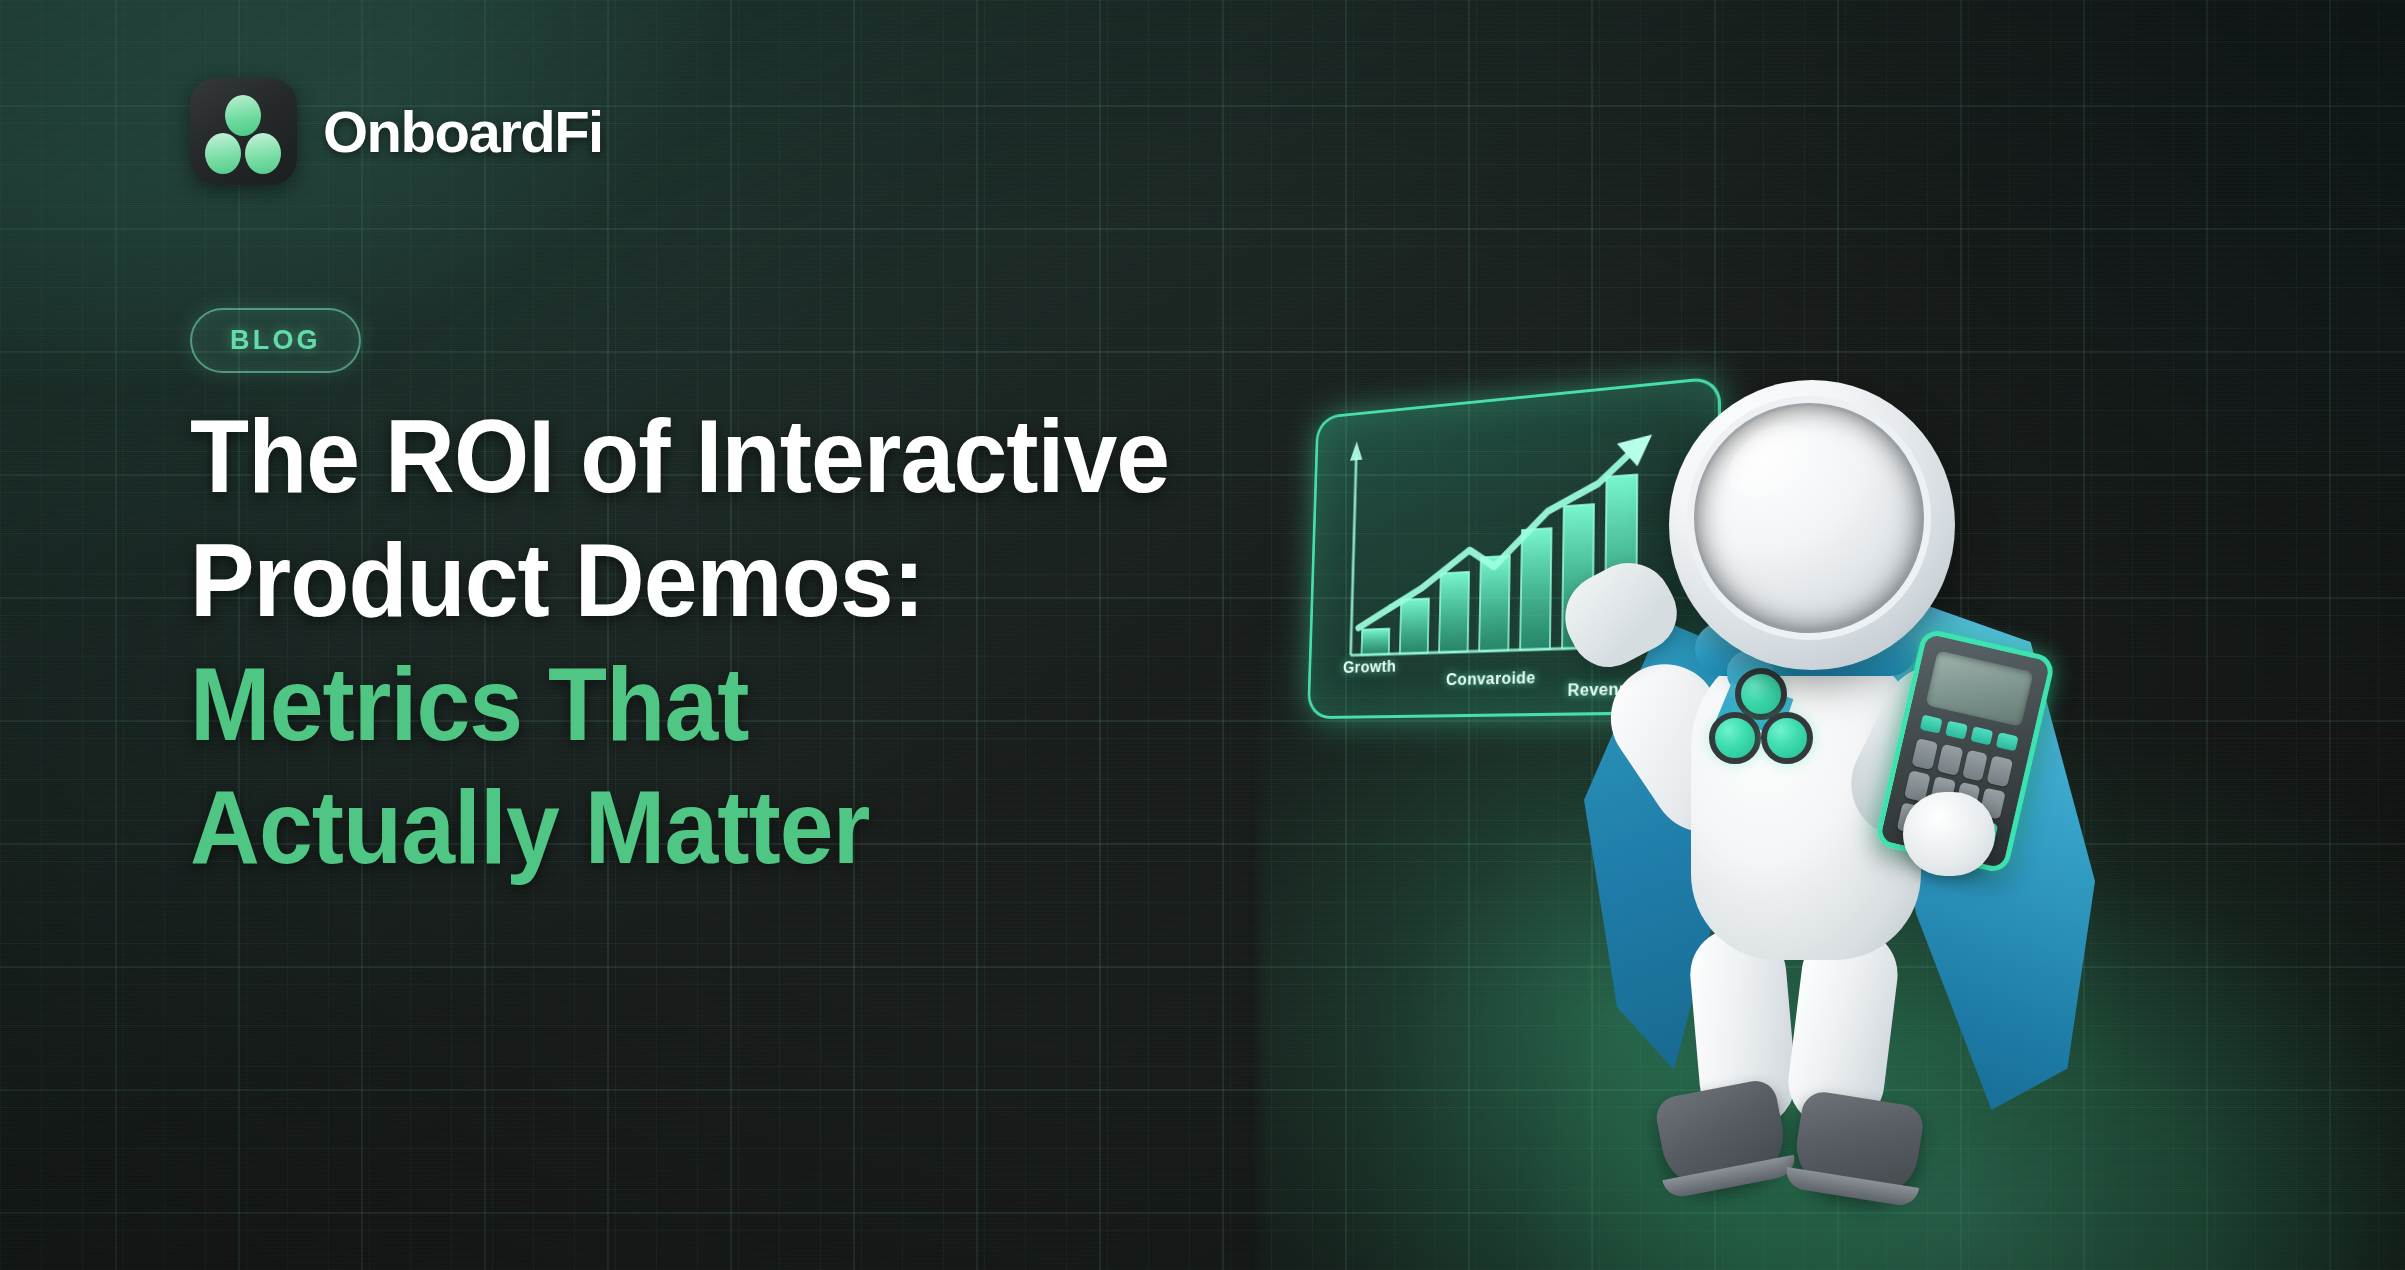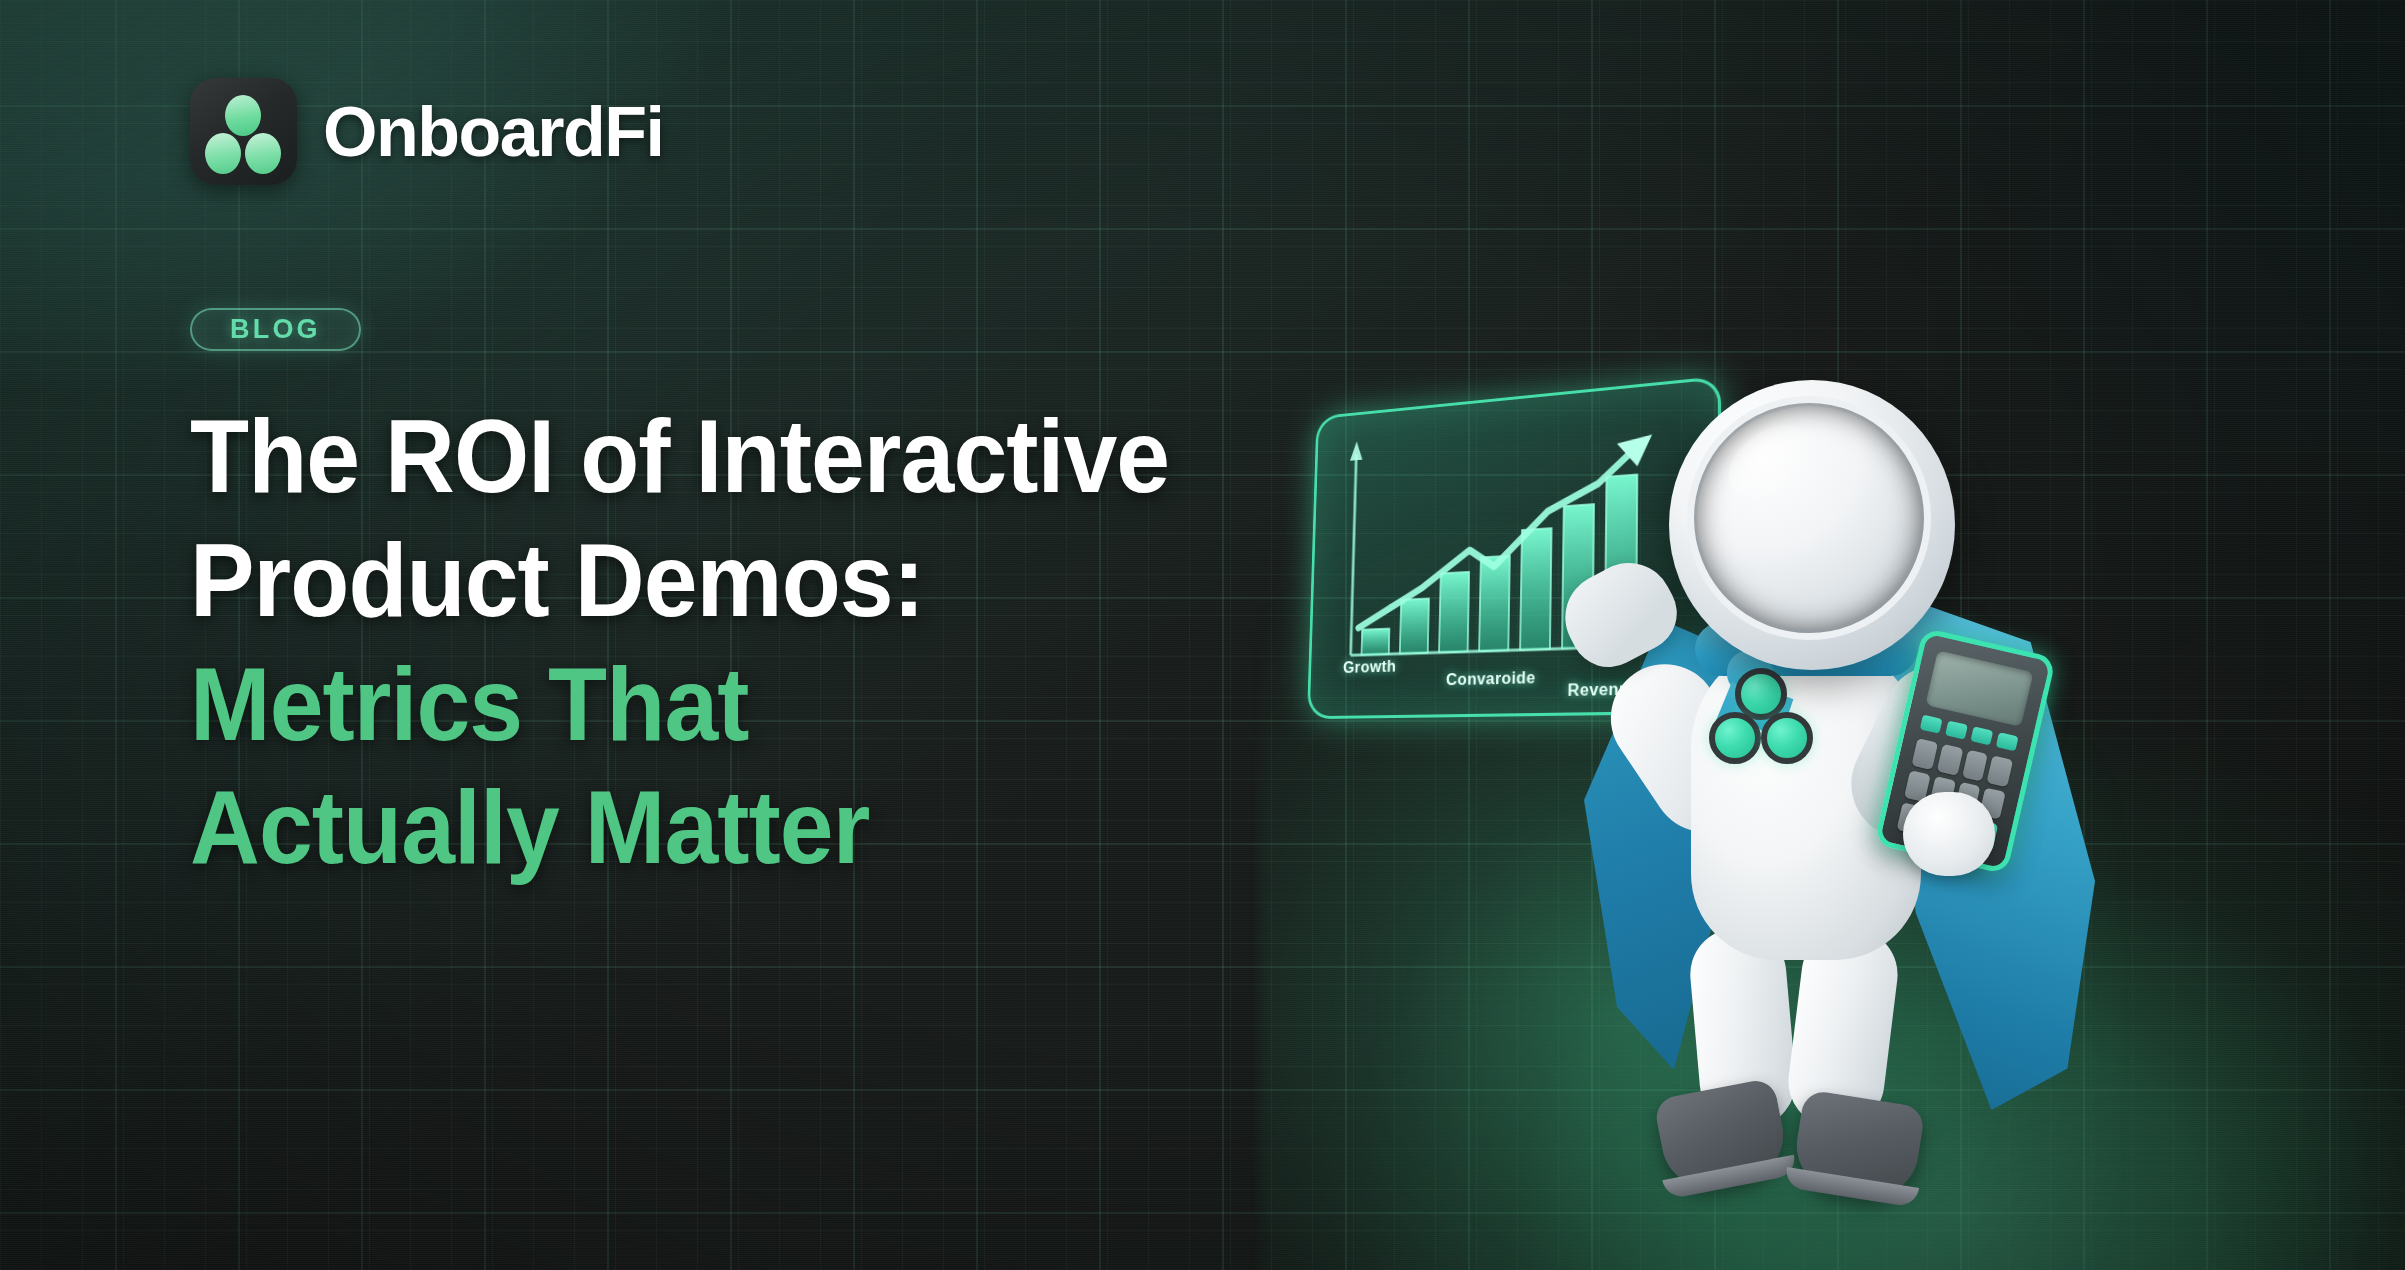--- a/index.html
+++ b/index.html
@@ -69,31 +69,31 @@
   }
   .logo-dot.bl{
     width:36px;height:41px; left:15px; top:55px;
     background:linear-gradient(170deg,#c8f2da 0%,#7ddfa8 55%,#53cb8a 100%);
   }
   .logo-dot.br{
     width:36px;height:41px; left:55px; top:55px;
     background:linear-gradient(170deg,#c8f2da 0%,#7ddfa8 55%,#53cb8a 100%);
   }
   .logo-word{
-    font-size:70px; font-weight:700; color:#ffffff;
+    font-size:58px; font-weight:700; color:#ffffff;
     letter-spacing:-1.5px; line-height:1;
     text-shadow:0 3px 10px rgba(0,0,0,.5);
     font-family:"Liberation Sans", sans-serif;
   }
 
   
   .badge{
     position:absolute; left:190px; top:308px;
     display:inline-flex; align-items:center; justify-content:center;
-    padding:4px 38px; border-radius:999px;
+    padding:15px 38px; border-radius:999px;
     border:2px solid rgba(120,226,188,0.55);
     background:rgba(96,200,166,0.10);
     box-shadow:0 0 22px rgba(90,215,175,0.18), inset 0 0 18px rgba(120,226,188,0.08);
   }
   .badge span{
     font-size:27px; font-weight:700; letter-spacing:3.2px;
     color:#63dcaa; text-shadow:0 0 12px rgba(90,220,175,.45);
   }
 
   

